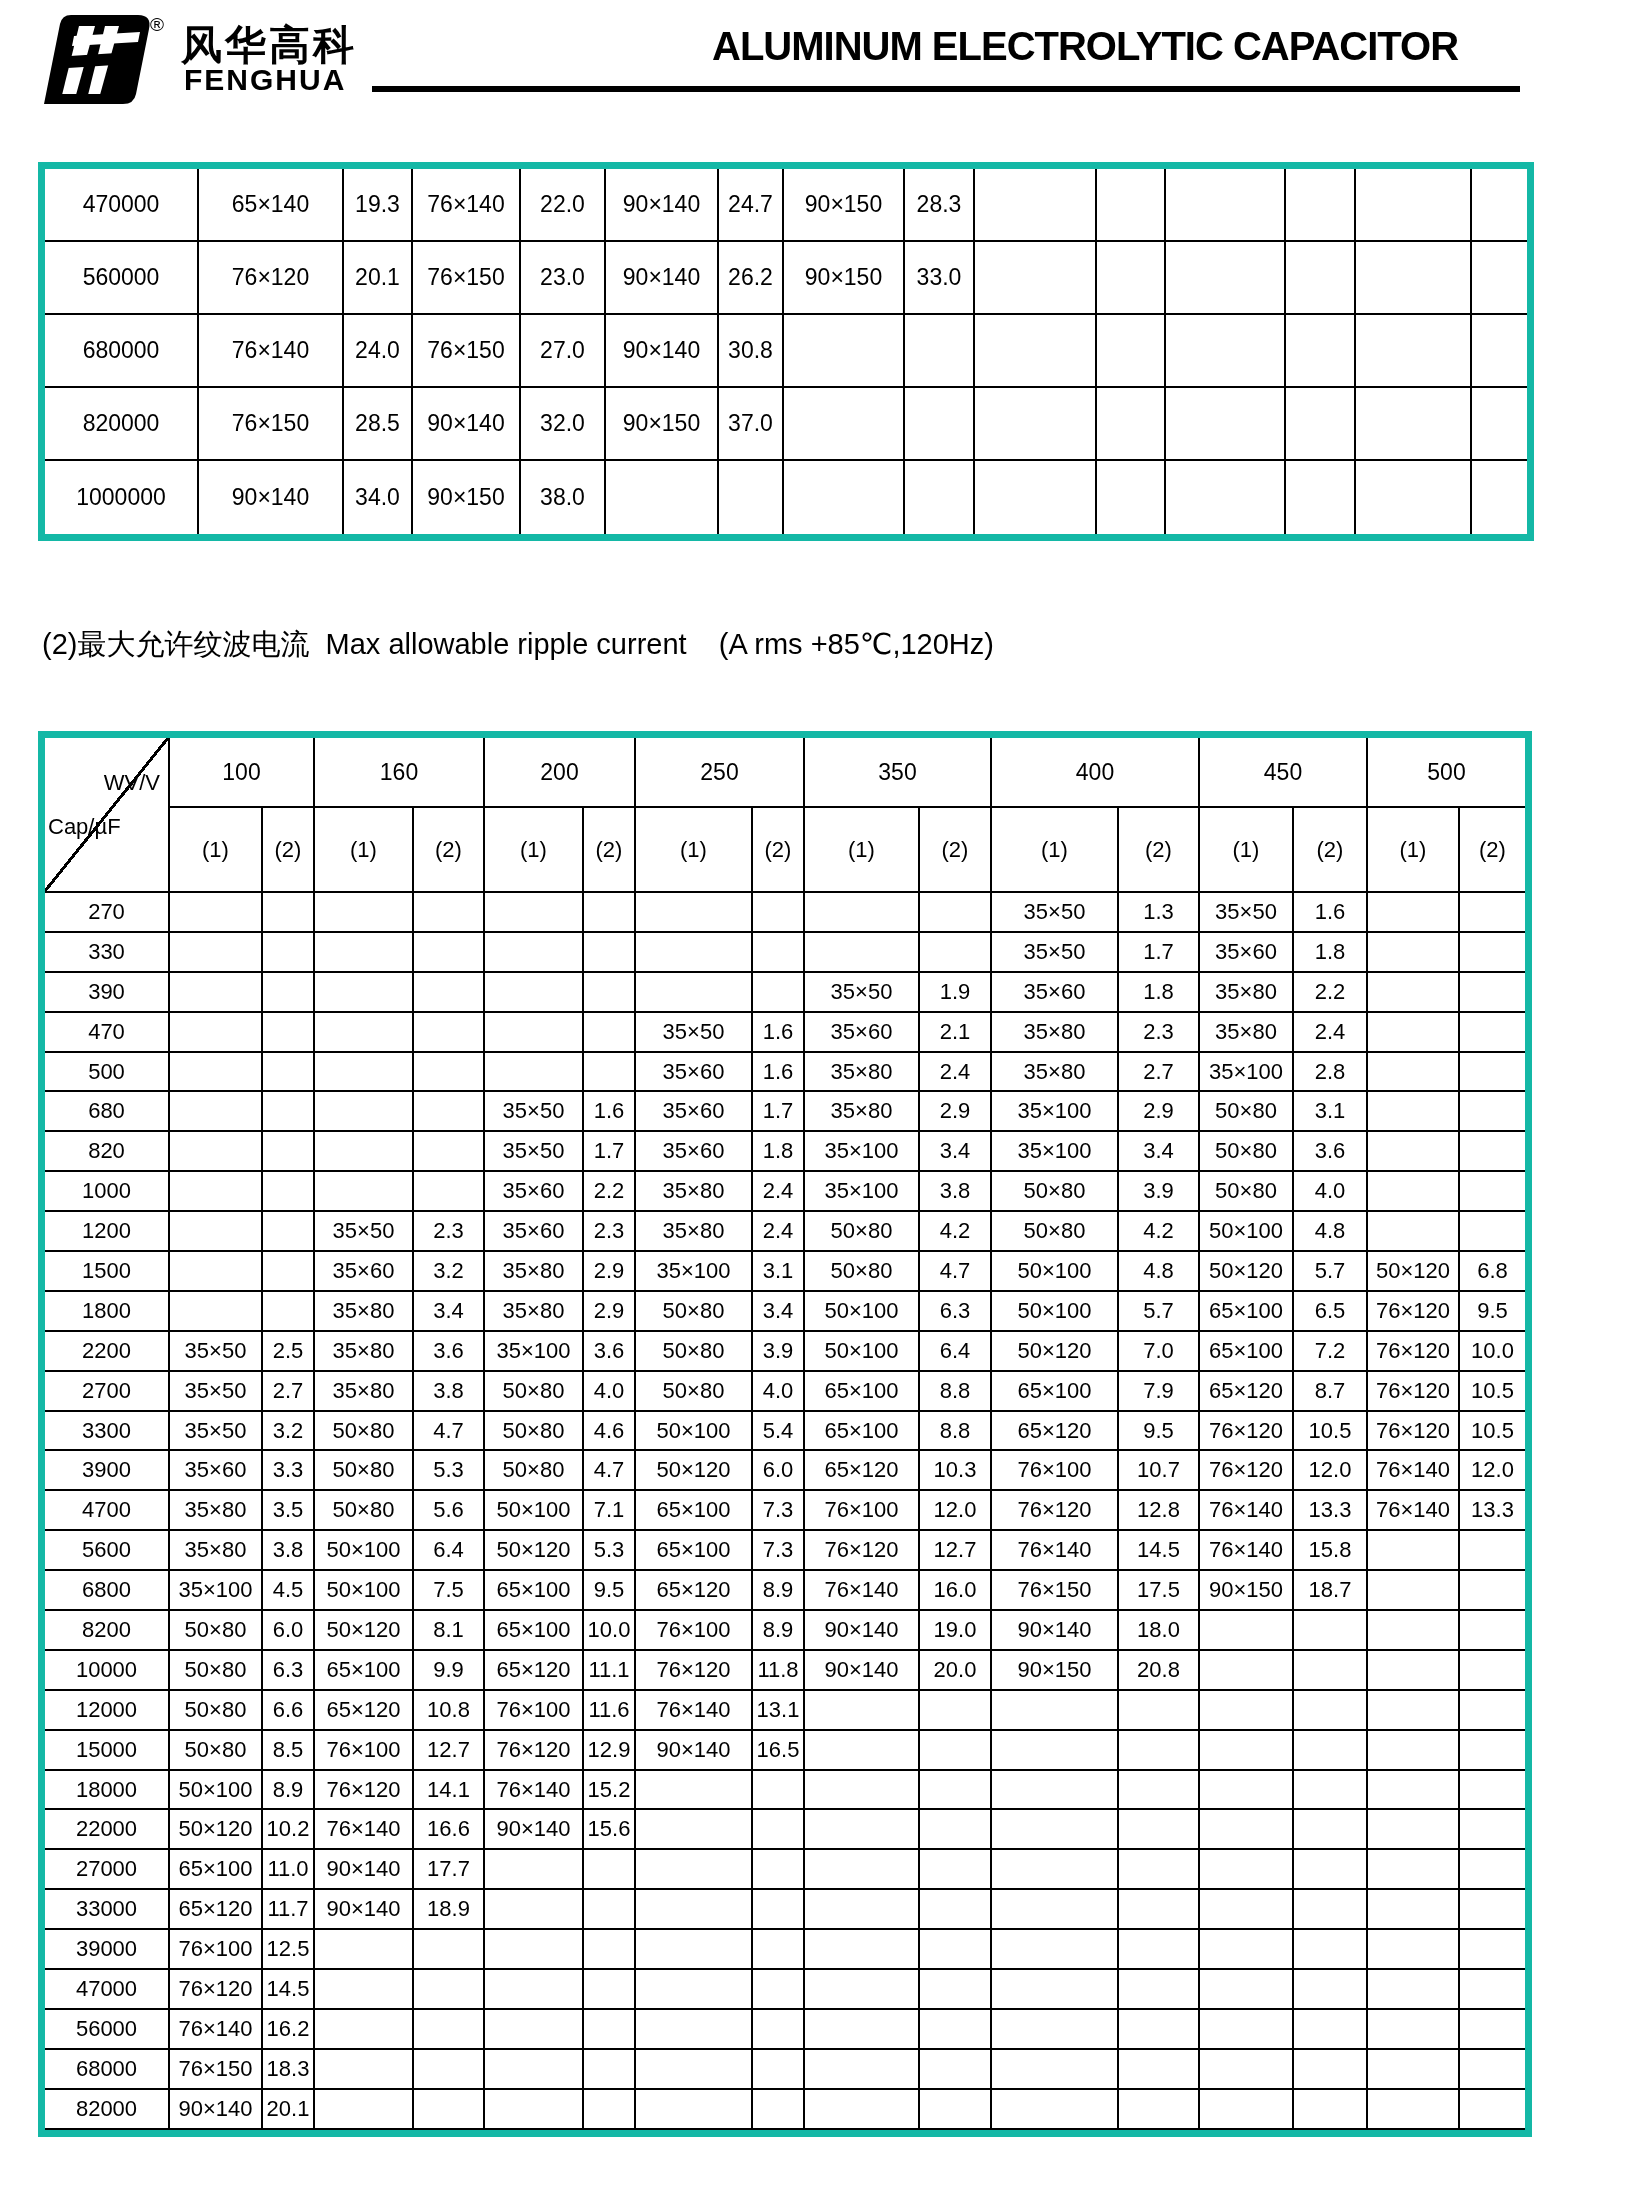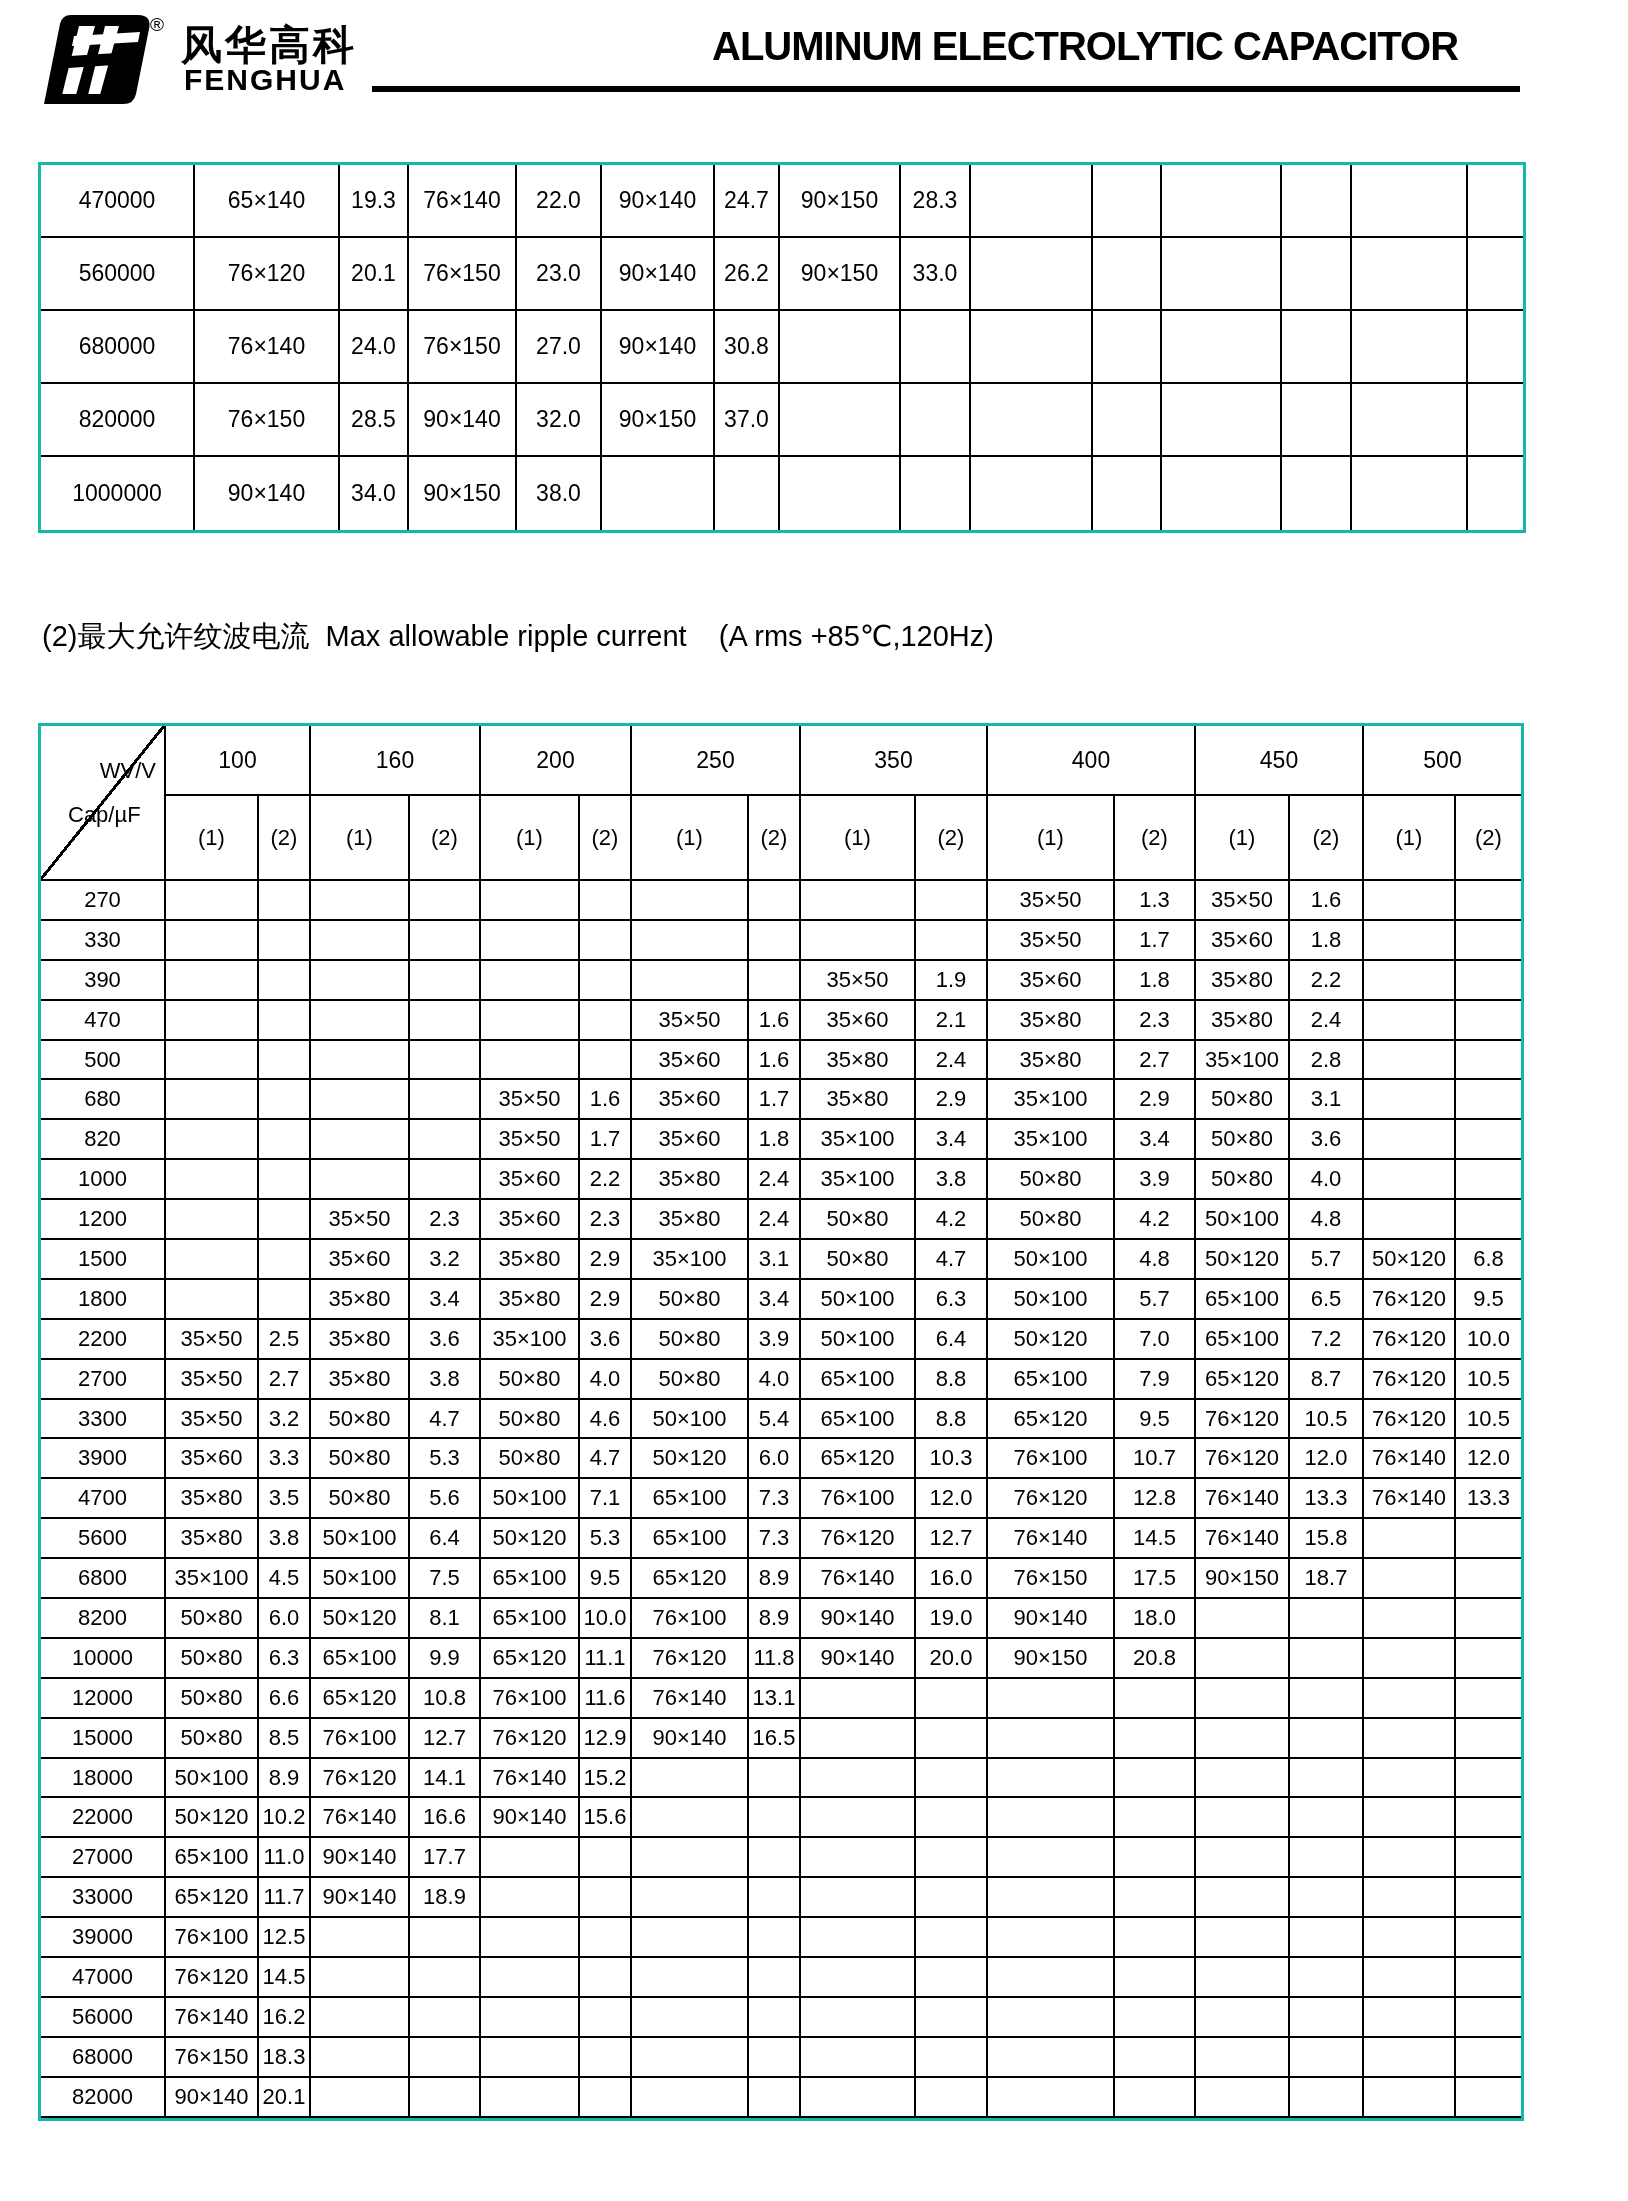--- a/index.html
+++ b/index.html
@@ -13,21 +13,21 @@
   
   .hdr{position:relative;height:115px;}
   .logo-mark{position:absolute;left:40px;top:12px;}
   .reg{position:absolute;left:150px;top:14px;font-size:19px;}
   .brand-cn{position:absolute;left:181px;top:18px;font-size:41px;font-weight:bold;letter-spacing:3px;}
   .brand-en{position:absolute;left:184px;top:63px;font-size:30px;font-weight:bold;letter-spacing:2px;}
   .page-title{position:absolute;left:712px;top:24px;width:810px;font-size:40px;font-weight:bold;white-space:nowrap;letter-spacing:-1px;}
   .rule{position:absolute;left:372px;top:86px;width:1148px;height:6px;background:#000;}
 
   
-  .tblwrap{border:3px solid #14b8a6;display:inline-block;vertical-align:top;}
+  .tblwrap{border:7px solid #14b8a6;display:inline-block;vertical-align:top;}
   table{border-collapse:separate;border-spacing:0;table-layout:fixed;}
   td,th{border-right:2px solid #000;border-bottom:2px solid #000;
         text-align:center;vertical-align:middle;padding:0;
         overflow:hidden;white-space:nowrap;font-weight:normal;}
   td:last-child,th:last-child{border-right:none;}
   tr.lastrow td{border-bottom:none;}
 
   .w1{margin-left:38px;margin-top:47px;}
   .t1 td{height:73px;font-size:23px;}
 
@@ -40,21 +40,21 @@
   .t2 tbody td{height:39.9px;font-size:22px;}
 
   
   th.corner{
     position:relative;
     background:linear-gradient(to bottom right,
       transparent calc(50% - 1.5px),#000 calc(50% - 1.5px),
       #000 calc(50% + 1.5px),transparent calc(50% + 1.5px));
   }
   th.corner .wvv{position:absolute;top:32px;right:8px;font-size:22px;}
-  th.corner .capuf{position:absolute;top:76px;left:3px;font-size:22px;margin-left:24px;}
+  th.corner .capuf{position:absolute;top:76px;left:3px;font-size:22px;}
 </style>
 </head>
 <body>
 
 
 
 
 <div class="hdr">
   <svg class="logo-mark" width="112" height="92" viewBox="0 0 112 92" aria-hidden="true">
     <path d="M4 92 L20 12 Q22 3 31 3 L98 3 Q112 3 109 17 L96 82 Q94 92 83 92 Z" fill="#000"></path>

